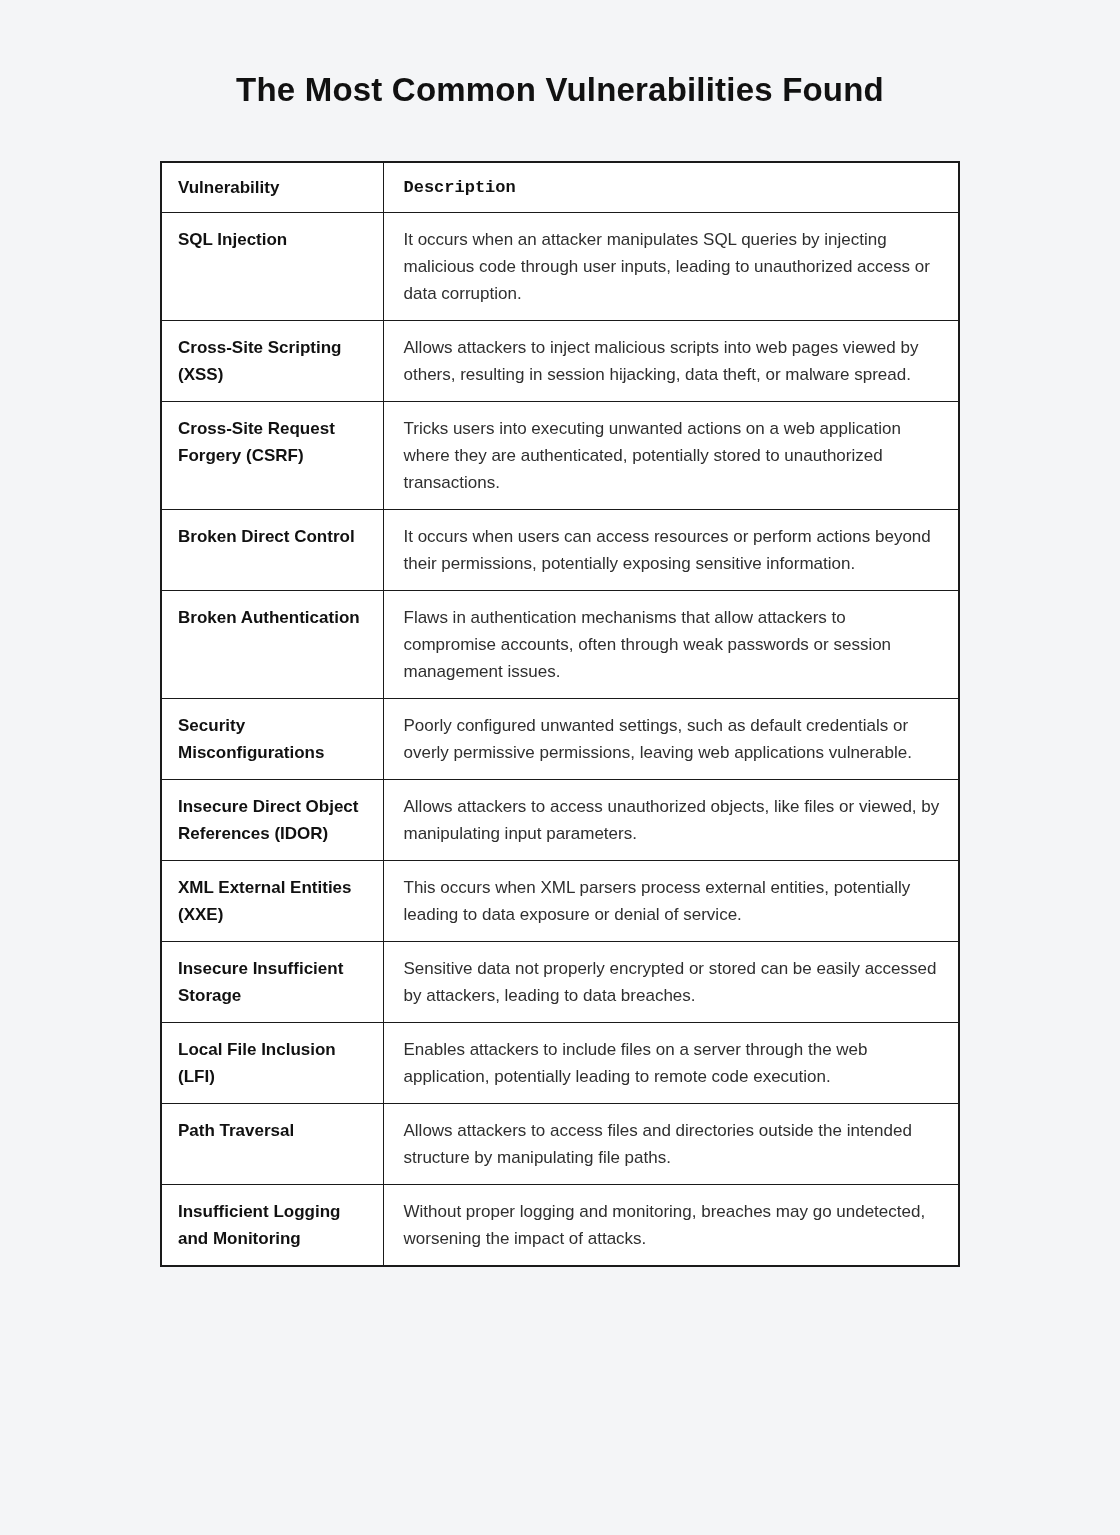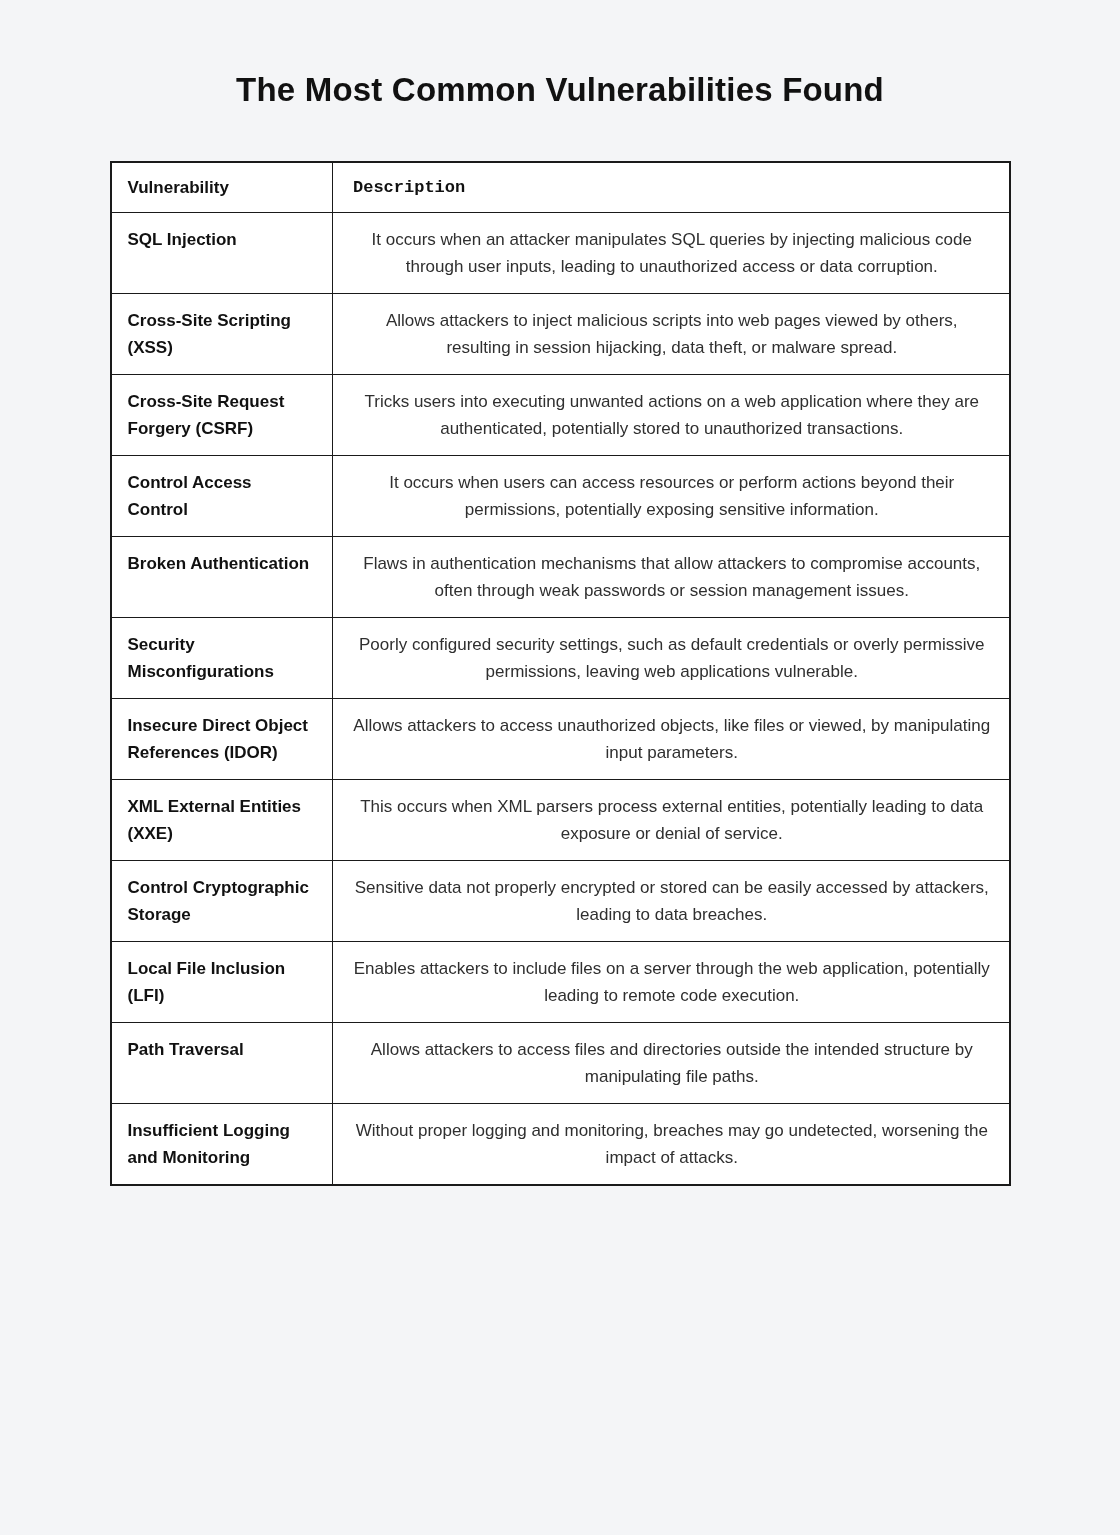--- a/index.html
+++ b/index.html
@@ -25,21 +25,21 @@
     margin-top: 66px;
     text-align: center;
     font-size: 33px;
     line-height: 47px;
     font-weight: 700;
     color: var(--heading-text);
     letter-spacing: 0.2px;
   }
   .title .line { display: block; }
   table.vuln-table {
-    width: 901px;
+    width: 800px;
     margin: 48px auto 0 auto;
     border-collapse: collapse;
     table-layout: fixed;
     background: var(--table-bg);
     border: 2px solid var(--border-color);
   }
   table.vuln-table col.c1 { width: 222px; }
   table.vuln-table th,
   table.vuln-table td {
     border: 1.5px solid var(--border-color);
@@ -56,21 +56,20 @@
   table.vuln-table th.desc-h { padding-left: 20px; font-family: Liberation Mono, monospace; }
   table.vuln-table td.vuln {
     font-weight: 700;
     color: var(--heading-text);
     padding: 13px 16px;
   }
   table.vuln-table td.desc {
     font-weight: 400;
     color: var(--body-text);
     padding: 13px 18px 13px 20px;
-    text-align: center;
   }
 </style>
 </head>
 <body>
 
 <div class="page">
 
   <h1 class="title">
     <span class="line">The Most Common Vulnerabilities Found</span>
   </h1>
@@ -93,41 +92,41 @@
       </tr>
       <tr>
         <td class="vuln">Cross-Site Scripting (XSS)</td>
         <td class="desc">Allows attackers to inject malicious scripts into web pages viewed by others, resulting in session hijacking, data theft, or malware spread.</td>
       </tr>
       <tr>
         <td class="vuln">Cross-Site Request Forgery (CSRF)</td>
         <td class="desc">Tricks users into executing unwanted actions on a web application where they are authenticated, potentially stored to unauthorized transactions.</td>
       </tr>
       <tr>
-        <td class="vuln">Control Access Control</td>
+        <td class="vuln">Broken Direct Control</td>
         <td class="desc">It occurs when users can access resources or perform actions beyond their permissions, potentially exposing sensitive information.</td>
       </tr>
       <tr>
         <td class="vuln">Broken Authentication</td>
         <td class="desc">Flaws in authentication mechanisms that allow attackers to compromise accounts, often through weak passwords or session management issues.</td>
       </tr>
       <tr>
         <td class="vuln">Security Misconfigurations</td>
-        <td class="desc">Poorly configured security settings, such as default credentials or overly permissive permissions, leaving web applications vulnerable.</td>
+        <td class="desc">Poorly configured unwanted settings, such as default credentials or overly permissive permissions, leaving web applications vulnerable.</td>
       </tr>
       <tr>
         <td class="vuln">Insecure Direct Object References (IDOR)</td>
         <td class="desc">Allows attackers to access unauthorized objects, like files or viewed, by manipulating input parameters.</td>
       </tr>
       <tr>
         <td class="vuln">XML External Entities (XXE)</td>
         <td class="desc">This occurs when XML parsers process external entities, potentially leading to data exposure or denial of service.</td>
       </tr>
       <tr>
-        <td class="vuln">Control Cryptographic Storage</td>
+        <td class="vuln">Insecure Insufficient Storage</td>
         <td class="desc">Sensitive data not properly encrypted or stored can be easily accessed by attackers, leading to data breaches.</td>
       </tr>
       <tr>
         <td class="vuln">Local File Inclusion (LFI)</td>
         <td class="desc">Enables attackers to include files on a server through the web application, potentially leading to remote code execution.</td>
       </tr>
       <tr>
         <td class="vuln">Path Traversal</td>
         <td class="desc">Allows attackers to access files and directories outside the intended structure by manipulating file paths.</td>
       </tr>

